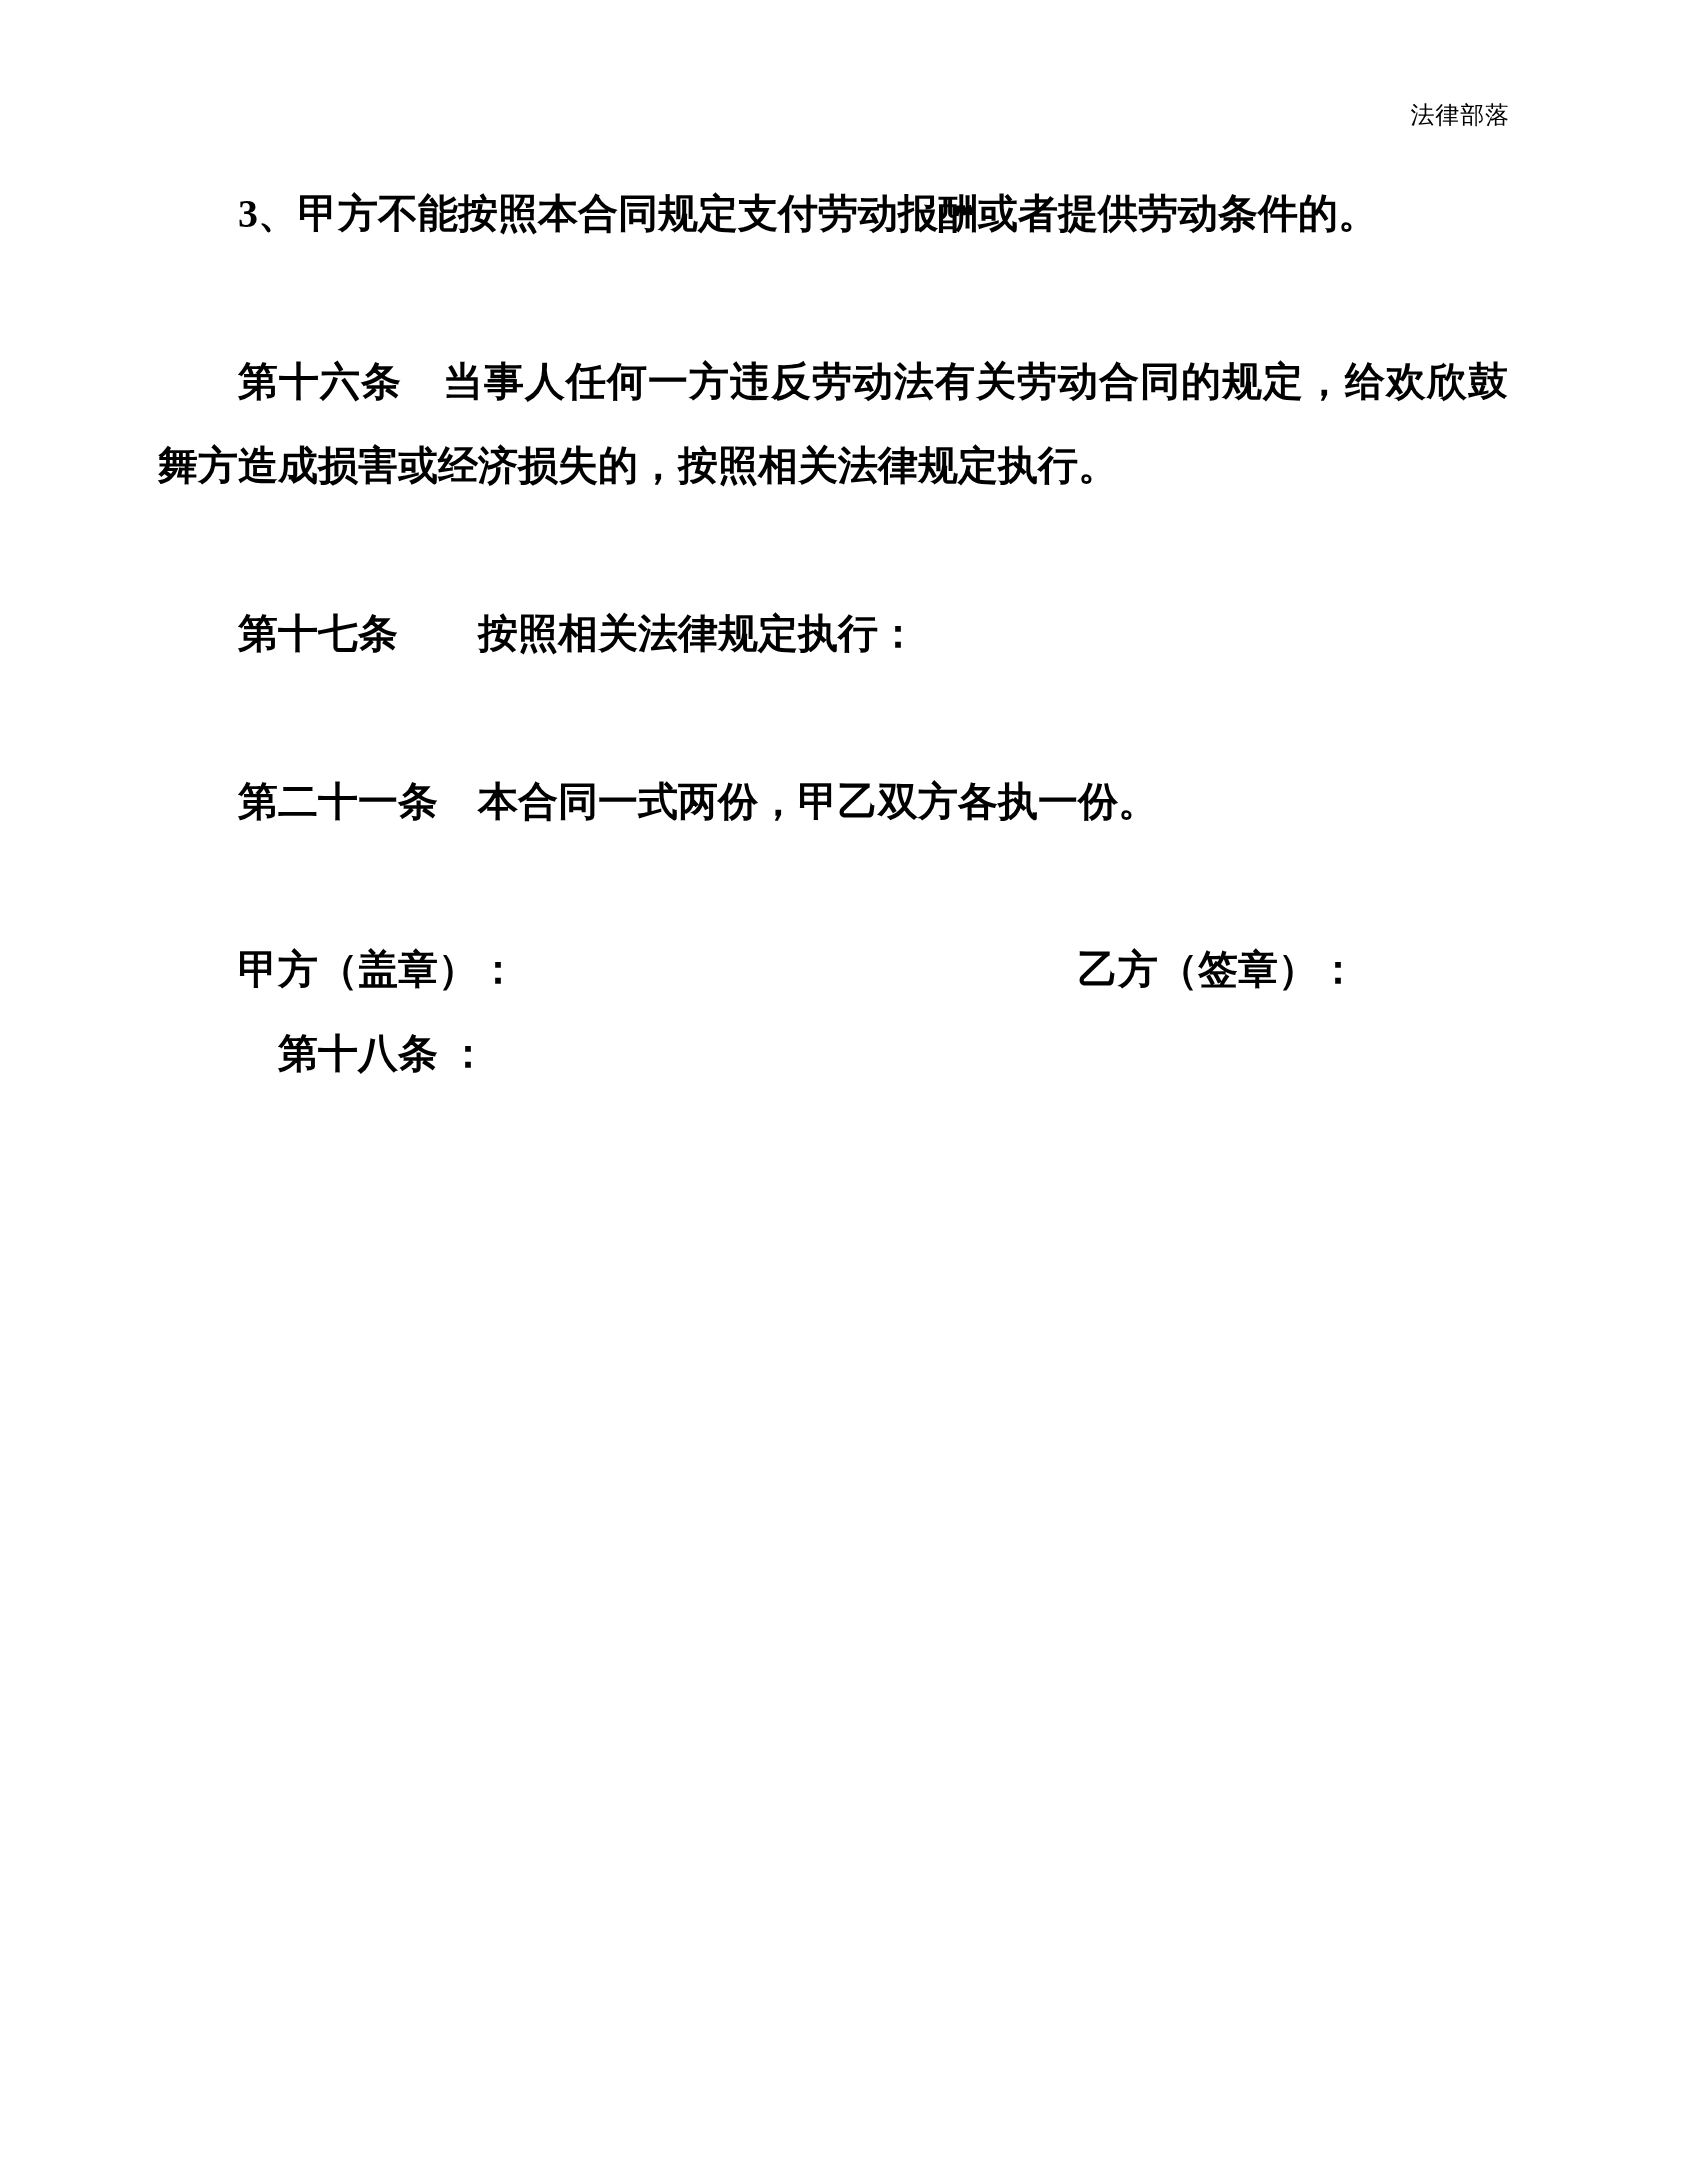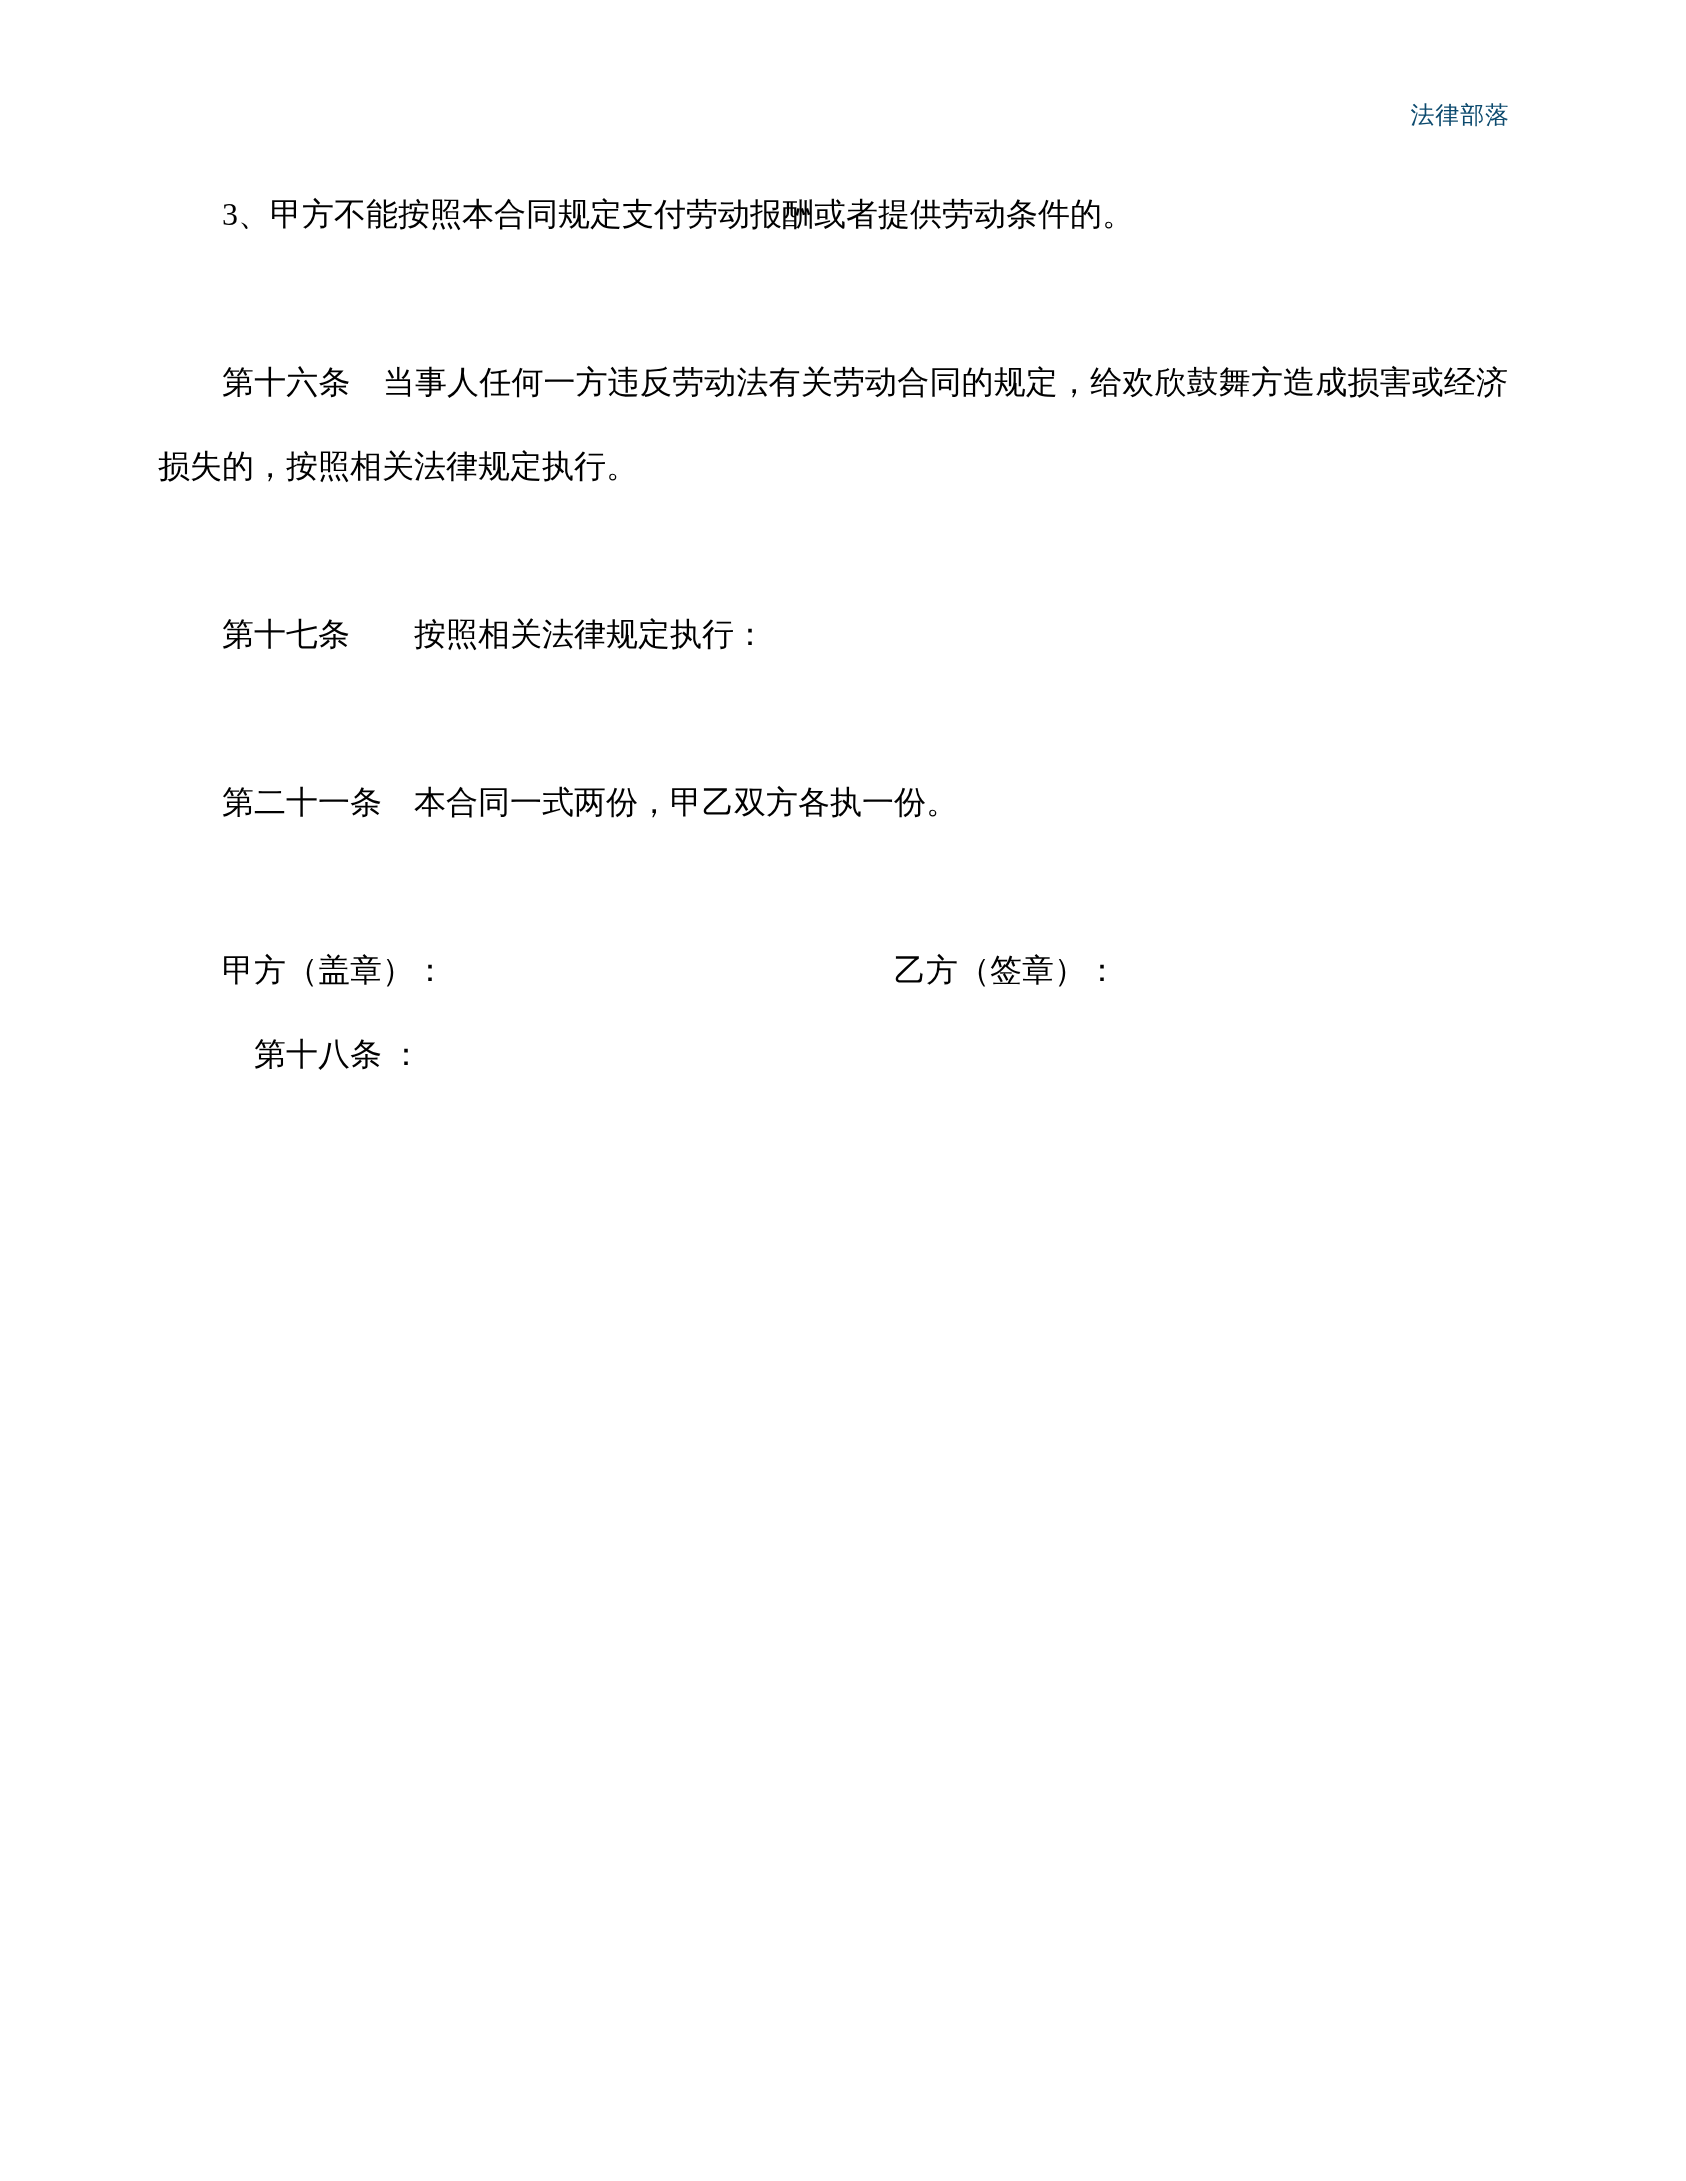--- a/index.html
+++ b/index.html
@@ -17,32 +17,33 @@
       font-family: "Liberation Serif", "DejaVu Serif", serif;
       overflow: hidden;
       box-sizing: border-box;
     }
     .watermark {
       position: absolute;
       top: 99px;
       right: 176px;
       font-size: 24px;
       line-height: 33px;
-      color: #0c4a6e;
+      color: #000000;
       letter-spacing: 0.9px;
     }
     .doc-body {
       position: absolute;
       top: 172px;
       left: 158px;
       width: 1350px;
-      font-size: 32px;
+      font-size: 40px;
       line-height: 84px;
       text-align: justify;
       color: #000000;
+      font-weight: bold;
     }
     .doc-body p {
       margin: 0 0 84px 0;
       text-indent: 2em;
       white-space: pre-wrap;
       word-break: normal;
     }
     .doc-body p.tight {
       margin-bottom: 0;
     }

